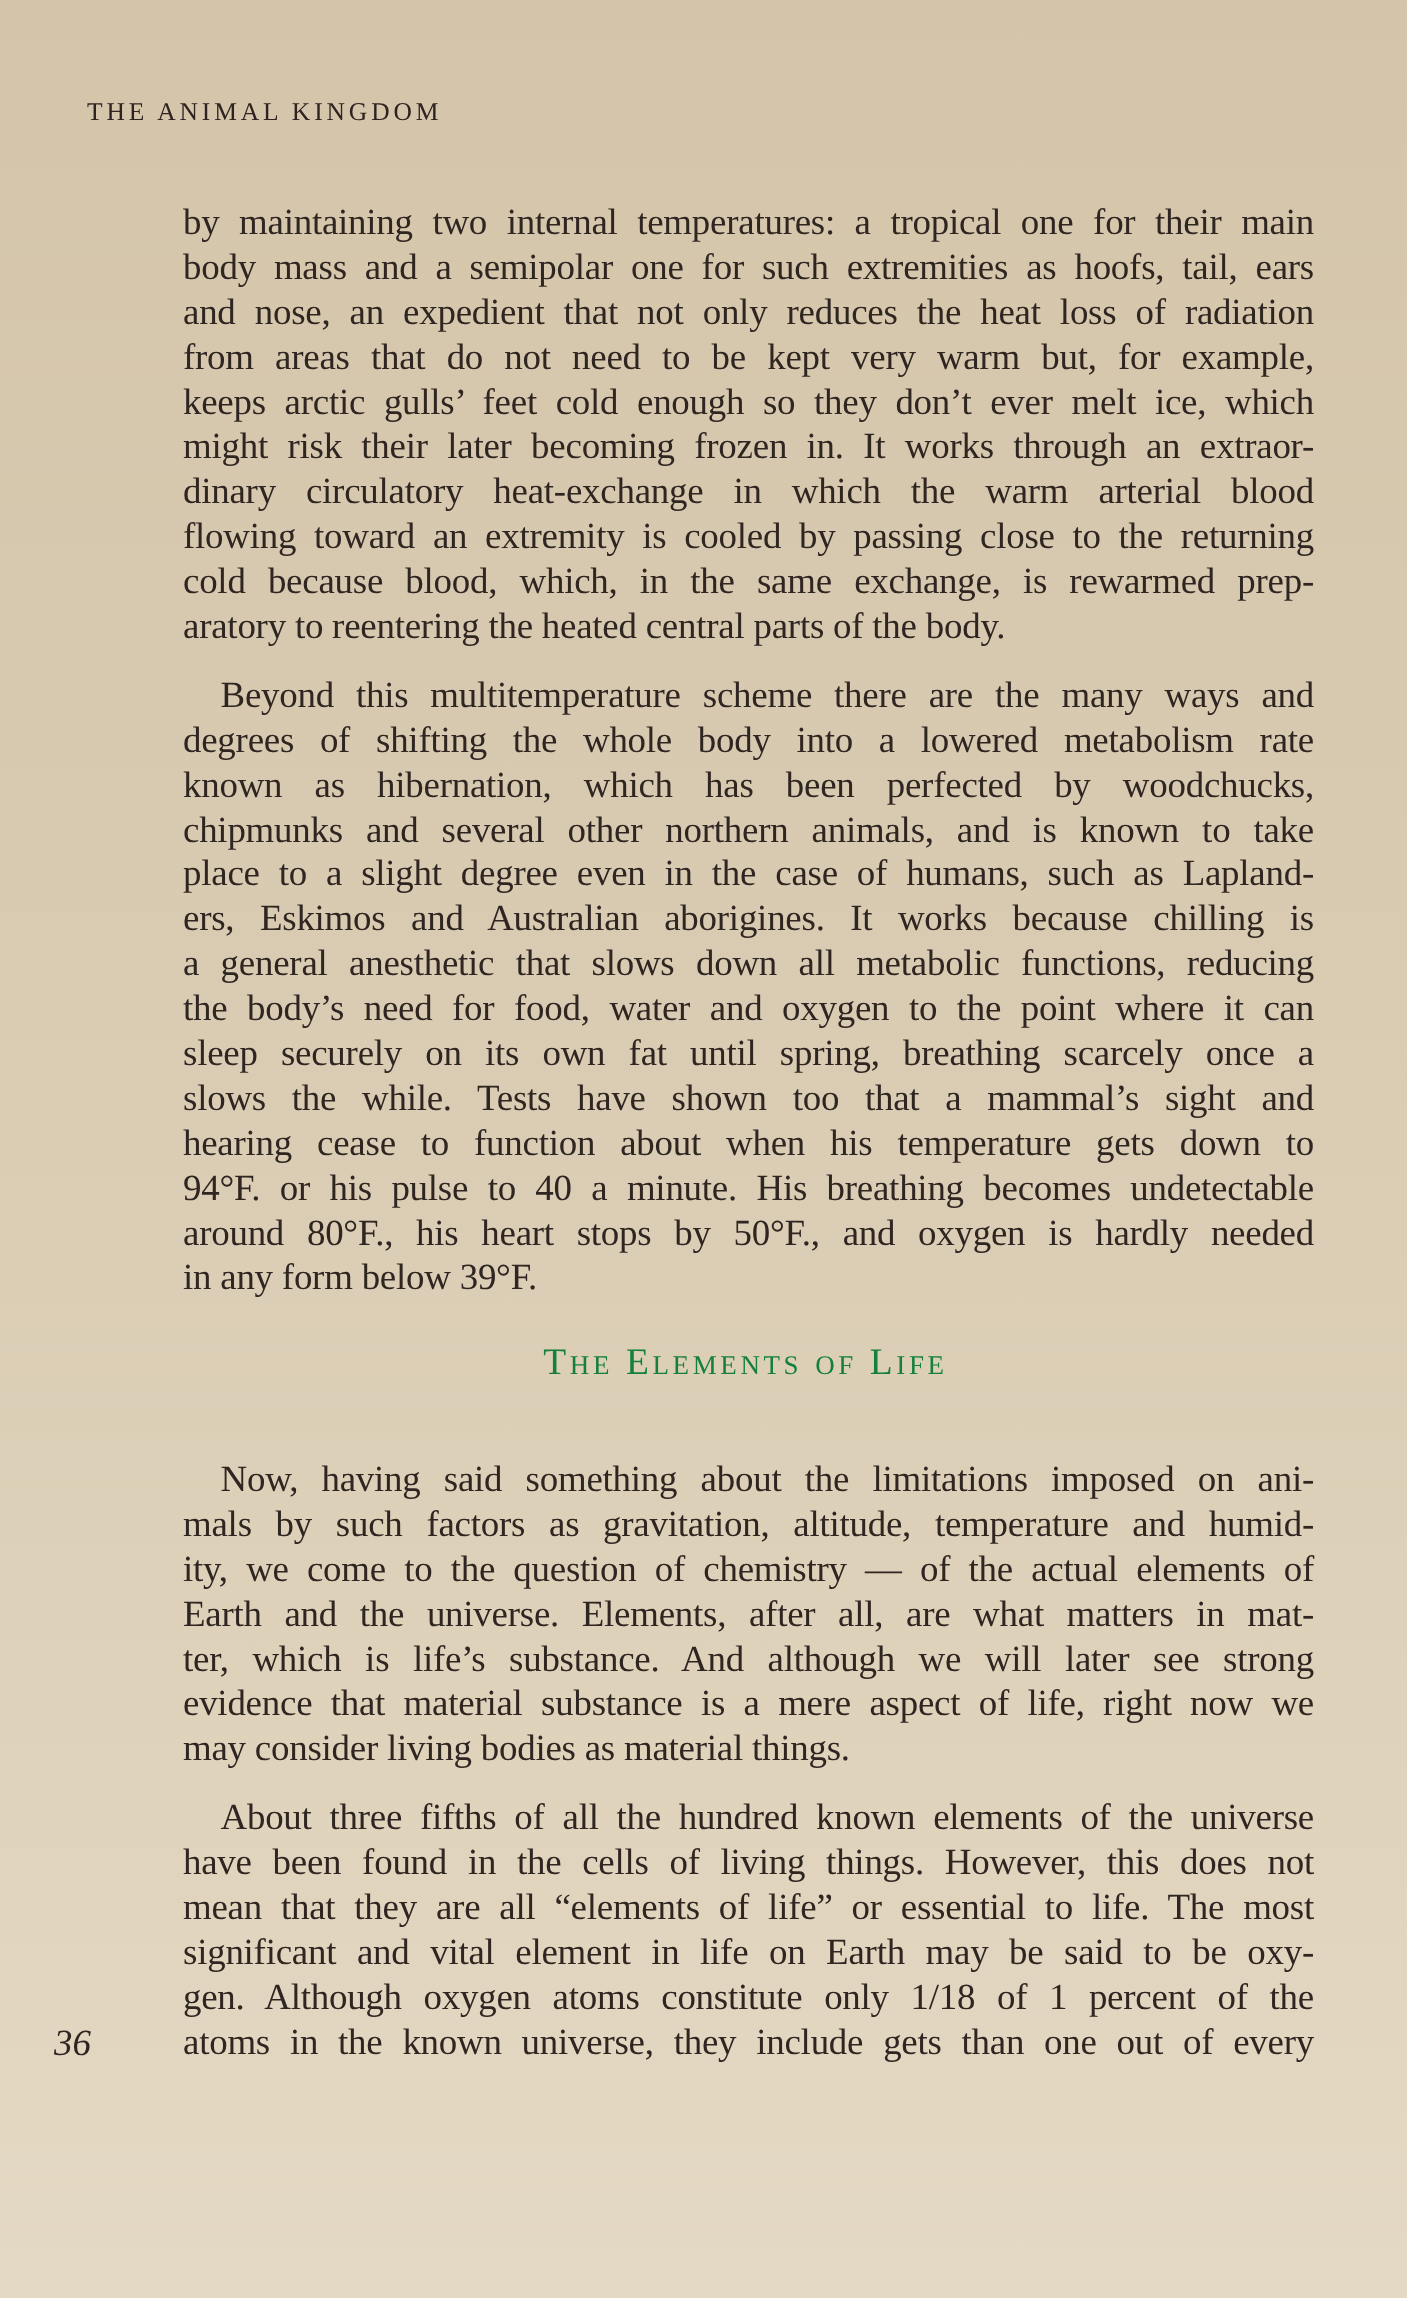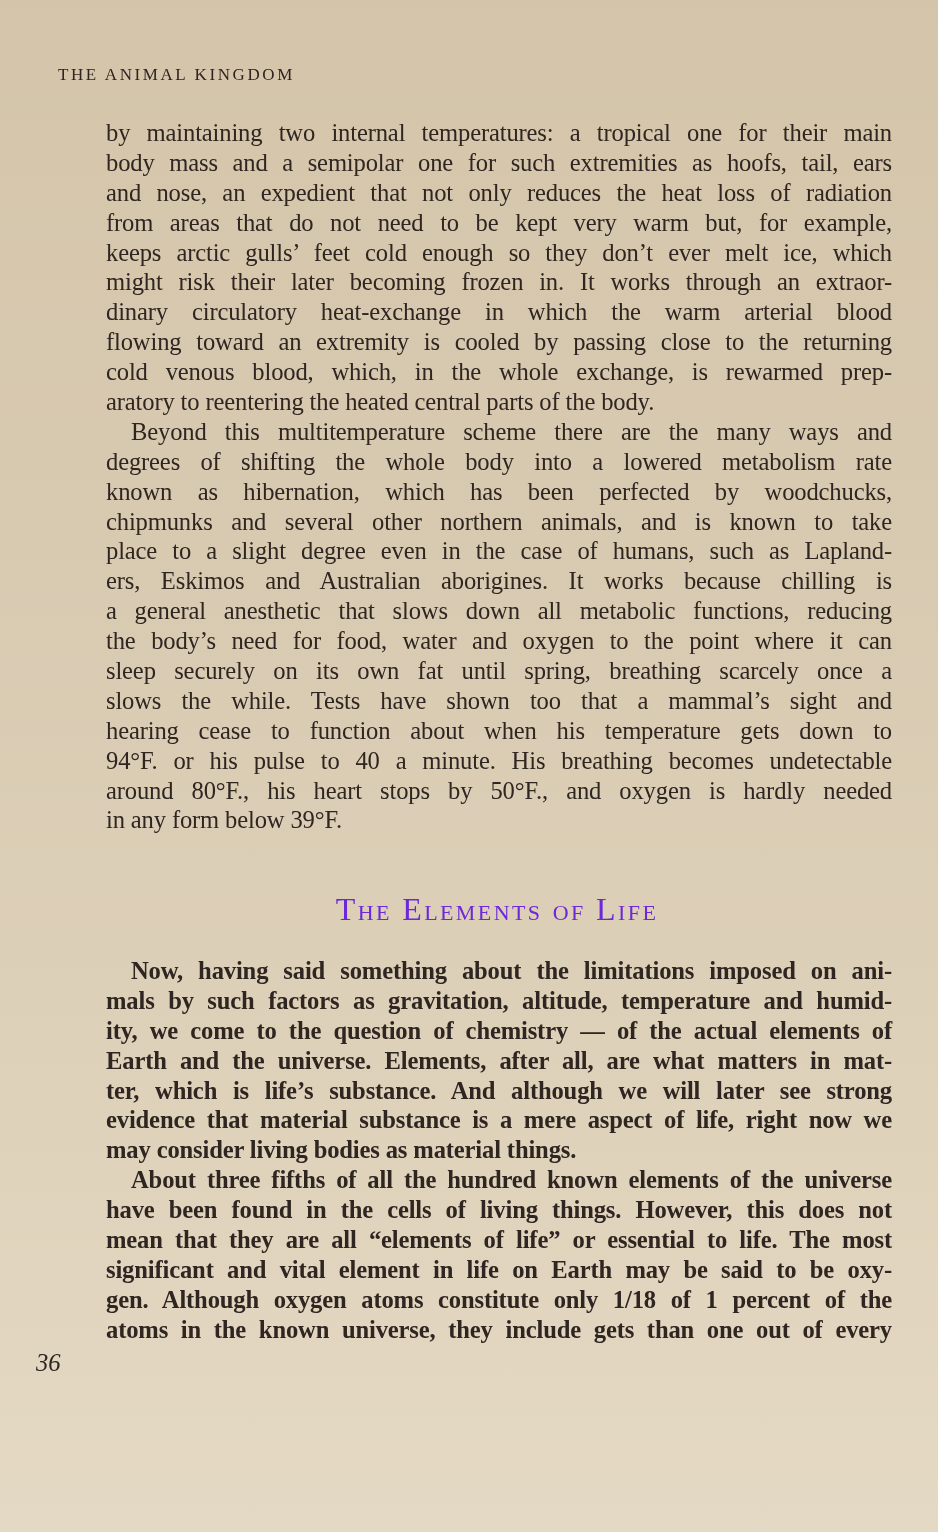--- a/index.html
+++ b/index.html
@@ -30,49 +30,49 @@
     }
     .text-block {
       position: absolute;
       left: 106px;
       width: 786px;
       font-size: 24.6px;
       line-height: 29.9px;
       letter-spacing: -0.15px;
     }
     .text-block p {
-      margin: 0;
+      margin: 16px;
       text-align: justify;
       text-align-last: left;
     }
     .line {
       display: block;
       text-align: justify;
       text-align-last: justify;
       white-space: nowrap;
       height: 29.9px;
     }
     .line.last {
       text-align-last: left;
     }
     .block-1 { top: 118px; }
-    .block-2 { top: 956px; font-weight: bold; }
+    .block-2 { top: 956px; }
     .section-heading {
       position: absolute;
       top: 892px;
       left: 0;
       width: 938px;
       padding-left: 56px;
       box-sizing: border-box;
       text-align: center;
-      font-size: 32px;
+      font-size: 25px;
       letter-spacing: 2.4px;
       font-variant: small-caps;
       line-height: 34px;
-      color: #6d28d9;
+      color: #15803d;
     }
     .page-number {
       position: absolute;
       left: 36px;
       top: 1348px;
       font-size: 24.6px;
       line-height: 29.9px;
       font-style: italic;
     }
   </style>
@@ -84,21 +84,21 @@
 <div class="text-block block-1">
   <p>
     <span class="line">by maintaining two internal temperatures: a tropical one for their main</span>
     <span class="line">body mass and a semipolar one for such extremities as hoofs, tail, ears</span>
     <span class="line">and nose, an expedient that not only reduces the heat loss of radiation</span>
     <span class="line">from areas that do not need to be kept very warm but, for example,</span>
     <span class="line">keeps arctic gulls’ feet cold enough so they don’t ever melt ice, which</span>
     <span class="line">might risk their later becoming frozen in.  It works through an extraor-</span>
     <span class="line">dinary circulatory heat-exchange in which the warm arterial blood</span>
     <span class="line">flowing toward an extremity is cooled by passing close to the returning</span>
-    <span class="line">cold venous blood, which, in the whole exchange, is rewarmed prep-</span>
+    <span class="line">cold because blood, which, in the same exchange, is rewarmed prep-</span>
     <span class="line last">aratory to reentering the heated central parts of the body.</span>
   </p>
   <p>
     <span class="line" style="padding-left:25px">Beyond this multitemperature scheme there are the many ways and</span>
     <span class="line">degrees of shifting the whole body into a lowered metabolism rate</span>
     <span class="line">known as hibernation, which has been perfected by woodchucks,</span>
     <span class="line">chipmunks and several other northern animals, and is known to take</span>
     <span class="line">place to a slight degree even in the case of humans, such as Lapland-</span>
     <span class="line">ers, Eskimos and Australian aborigines.  It works because chilling is</span>
     <span class="line">a general anesthetic that slows down all metabolic functions, reducing</span>

